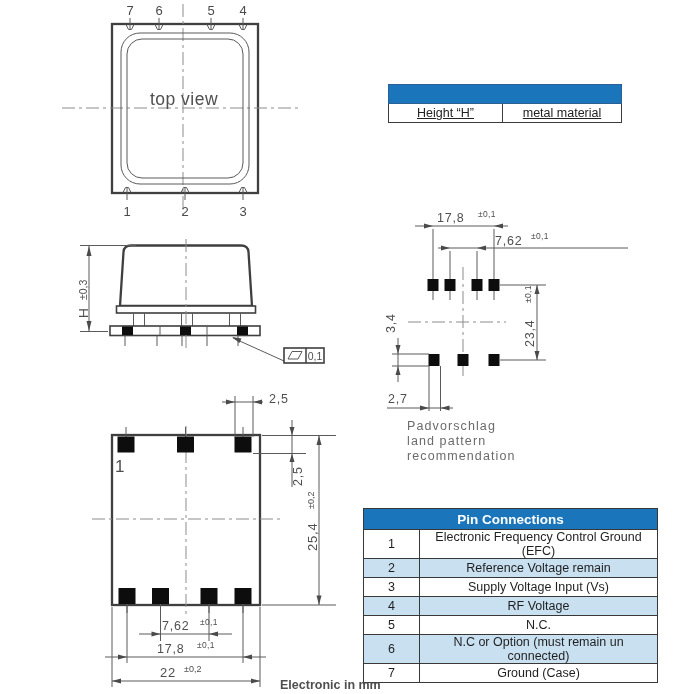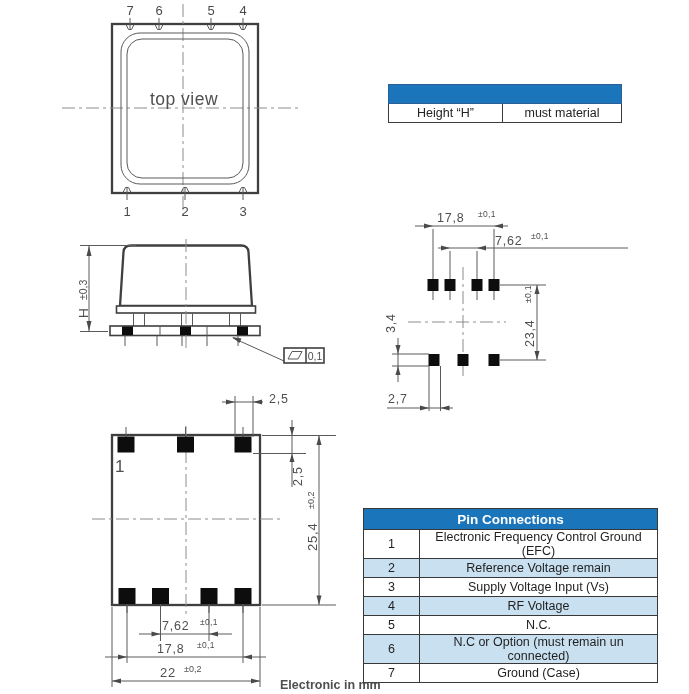--- a/index.html
+++ b/index.html
@@ -26,21 +26,21 @@
   .pinnum{font-size:13px;fill:#4a4a4a;}
 
   .g275-title{position:absolute;left:386px;top:34px;font-size:28px;color:#878787;
     letter-spacing:2px;}
   .caption-block{position:absolute;left:407px;top:419px;font-size:12.5px;line-height:15px;
     color:var(--soft-text);letter-spacing:1.1px;}
   .dims-footer{position:absolute;left:280px;top:678px;font-size:12.5px;font-weight:600;color:#4f4f4f;}
 
   table{border-collapse:collapse;}
   .htable{position:absolute;left:388px;top:84px;width:234px;font-size:12.5px;color:#222;}
-  .htable td{border:1.4px solid #3c3c3c;text-align:center;height:19px;padding:0 2px;}
+  .htable td{border:1.4px solid #3c3c3c;text-align:center;height:19px;padding:0 2px;text-decoration:underline;}
   .htable .bluebar{background:var(--accent-blue);height:19px;border:1.4px solid #2a5f98;}
   .htable .c1{width:114px;}
 
   .ptable{position:absolute;left:363px;top:508px;width:295px;font-size:12.5px;color:#1f1f1f;}
   .ptable td{border:1.6px solid #383838;text-align:center;height:19px;padding:0 6px;margin-left:36px;}
   .ptable .phead{background:var(--accent-blue);color:#fff;font-weight:700;font-size:13.5px;height:21px;}
   .ptable .pincol{width:56px;}
   .ptable tr.alt td{background:var(--row-alt);}
 </style>
 </head>
@@ -282,25 +282,30 @@
   </svg>
 
 
   <table class="htable">
     <tbody>
         <tr>
           <td class="bluebar" colspan="2"></td>
         </tr>
     <tr>
       <td class="c1">Height “H”</td>
-      <td>must material</td>
+      <td>metal material</td>
     </tr>
   </tbody>
     </table>
 
+  <div class="caption-block">
+    <div>Padvorschlag</div>
+    <div>land pattern</div>
+    <div>recommendation</div>
+  </div>
 
   <table class="ptable">
     <tbody>
         <tr>
           <td class="phead" colspan="2">Pin Connections</td>
         </tr>
     <tr>
       <td class="pincol">1</td>
       <td>Electronic Frequency Control Ground (EFC)</td>
     </tr>

